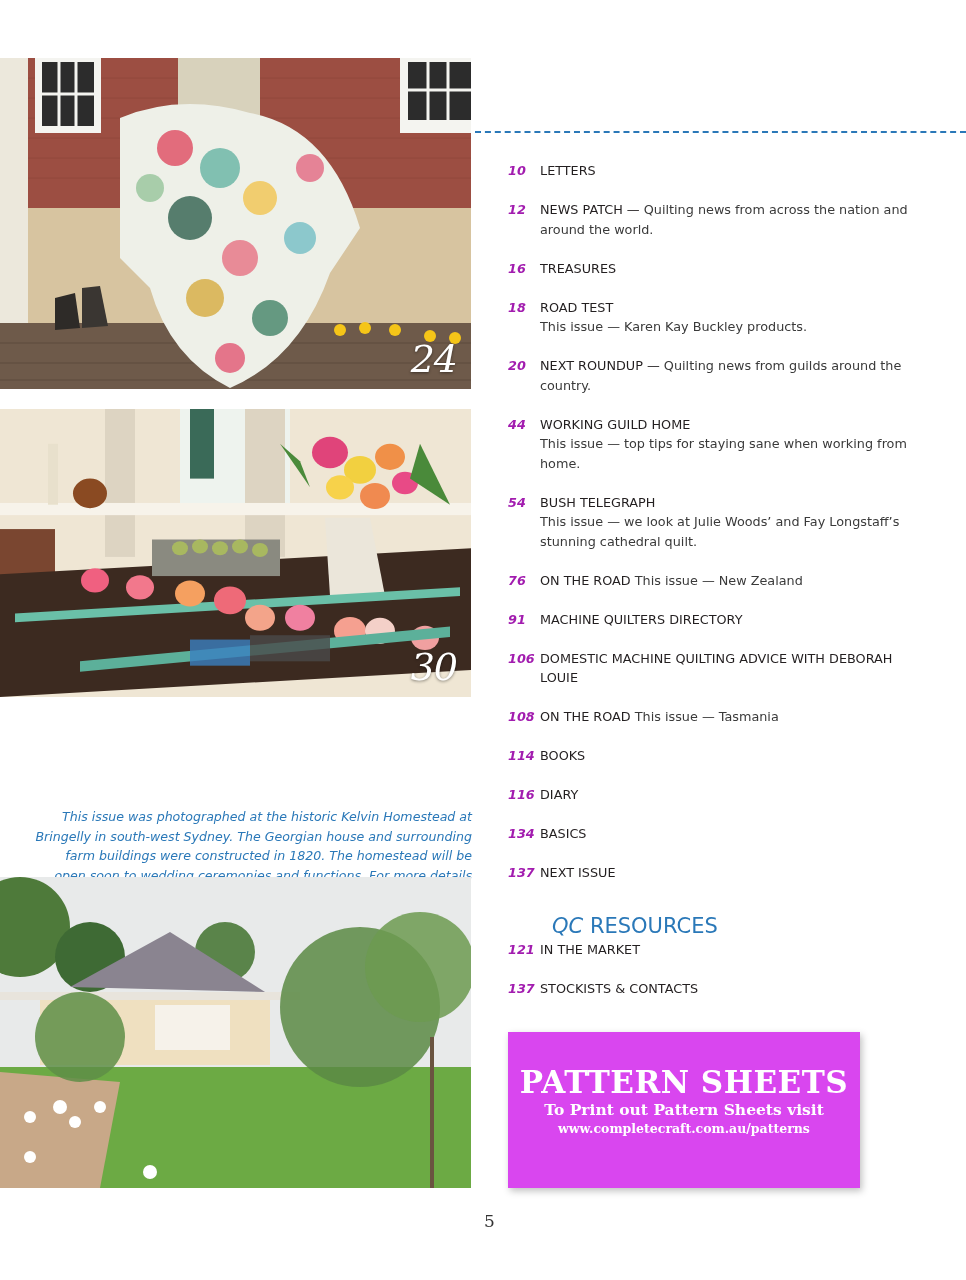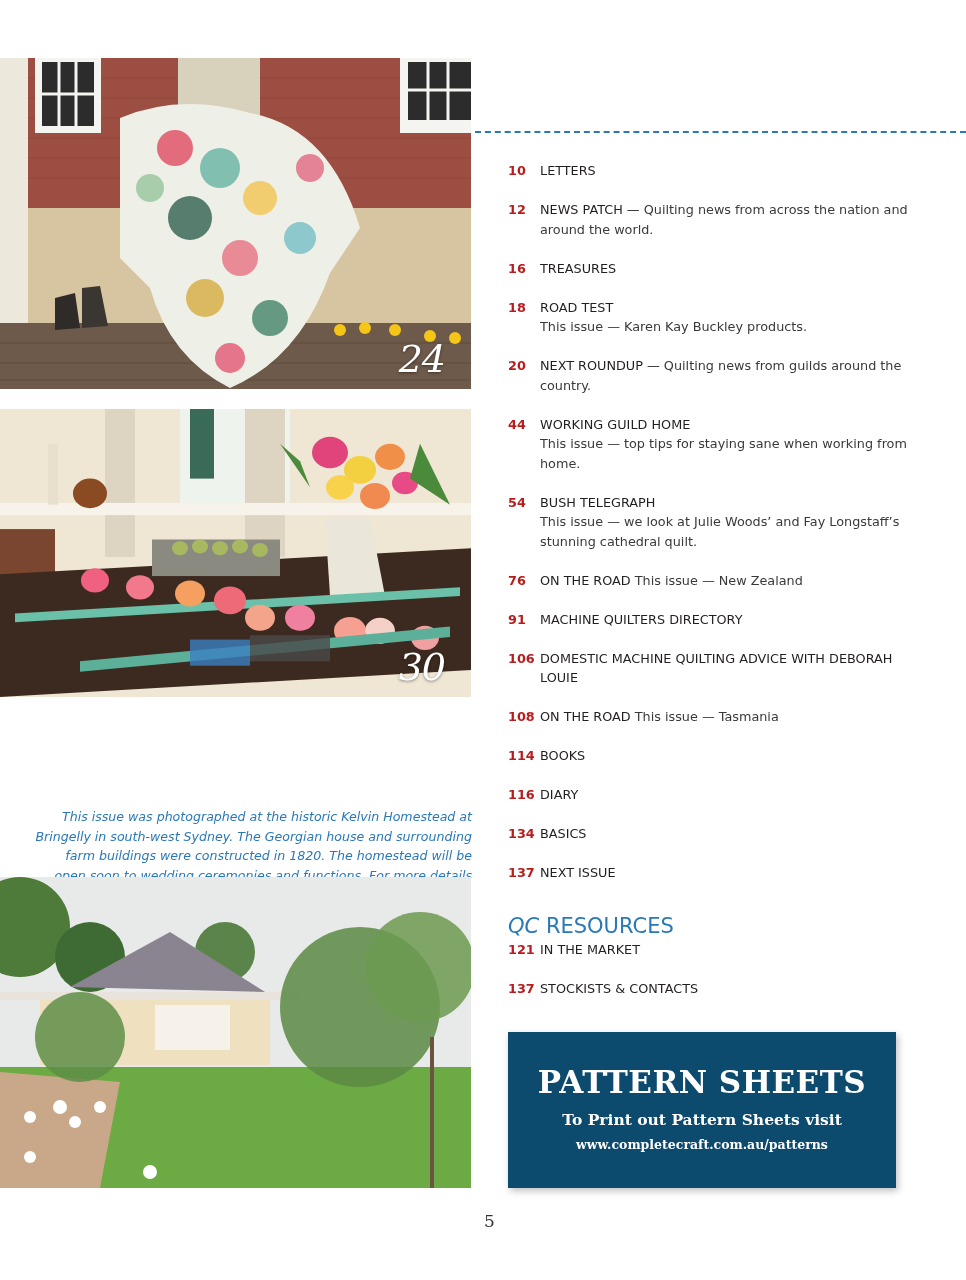--- a/index.html
+++ b/index.html
@@ -1,53 +1,53 @@
 <!DOCTYPE html>
 <html><head>
 <meta charset="utf-8">
 <style>
   html, body { margin: 0; padding: 0; background: #ffffff; }
   body { width: 966px; height: 1280px; position: relative; overflow: hidden;
          font-family: "DejaVu Sans", "Liberation Sans", sans-serif; color: #231f20; }
 
   .photo { position: absolute; left: 0; width: 471px; overflow: hidden; }
   .photo svg { display: block; width: 100%; height: 100%; }
-  .photo-num { position: absolute; right: 26px; bottom: 8px; color: #fff;
+  .photo-num { position: absolute; right: 14px; bottom: 8px; color: #fff;
                font-family: "DejaVu Serif", "Liberation Serif", serif; font-style: italic;
                font-size: 38px; font-weight: normal; letter-spacing: -1px;
                text-shadow: 0 1px 3px rgba(0,0,0,0.45); margin-top: 36px; }
 
   #photo1 { top: 58px; height: 331px; }
   #photo2 { top: 409px; height: 288px; }
   #photo3 { top: 877px; height: 311px; }
 
   .caption { position: absolute; left: 30px; top: 807px; width: 442px; text-align: right;
              color: #2a78b8; font-style: italic; font-size: 12.6px; line-height: 19.5px; }
 
   .dashed { position: absolute; left: 475px; top: 131px; width: 491px; height: 0;
             border-top: 2px dashed #2a78b8; }
 
   .toc { position: absolute; left: 508px; top: 161px; width: 400px; }
   .toc-item { position: relative; padding-left: 32px; font-size: 12.8px; line-height: 19.5px;
               margin-bottom: 19.5px; color: #333; }
-  .toc-item .pg { position: absolute; left: 0; top: 0; color: #b91c1c; font-weight: bold; }
+  .toc-item .pg { position: absolute; left: 0; top: 0; color: #a21caf; font-weight: bold; font-style: italic; }
   .toc-item .ttl { font-weight: normal; color: #231f20; }
   .toc-item .desc { font-weight: normal; color: #3a3a3a; }
 
   .res-head { position: absolute; left: 508px; top: 913px; color: #2a78b8;
               font-family: "DejaVu Sans", "Liberation Sans", sans-serif; font-size: 21px; line-height: 26px; }
-  .res-head .qc { font-style: italic; }
+  .res-head .qc { font-style: italic; margin-left: 44px; }
   .res { position: absolute; left: 508px; top: 940px; width: 400px; }
 
-  .promo { position: absolute; left: 508px; top: 1032px; width: 388px; height: 156px;
-           background: #0c4a6e; box-shadow: 2px 3px 7px rgba(0,0,0,0.25); text-align: center;
+  .promo { position: absolute; left: 508px; top: 1032px; width: 352px; height: 156px;
+           background: #d946ef; box-shadow: 2px 3px 7px rgba(0,0,0,0.25); text-align: center;
            color: #fff; font-family: "DejaVu Serif", "Liberation Serif", serif; }
   .promo-title { font-weight: bold; font-size: 31px; margin-top: 32px; letter-spacing: 0.5px; }
-  .promo-sub { font-weight: bold; font-size: 15.5px; margin-top: 10px; }
-  .promo-url { font-weight: bold; font-size: 12.5px; margin-top: 8px; }
+  .promo-sub { font-weight: bold; font-size: 15.5px; }
+  .promo-url { font-weight: bold; font-size: 12.5px; margin-top: 2px; }
 
   .page-num { position: absolute; left: 484px; top: 1211px; font-family: "DejaVu Serif", "Liberation Serif", serif;
               font-size: 17px; color: #333; }
 </style>
 </head>
 <body>
 
 <div class="photo" id="photo1">
   <svg viewBox="0 0 471 331" preserveAspectRatio="none">
     <rect width="471" height="331" fill="#a8564a"></rect>

